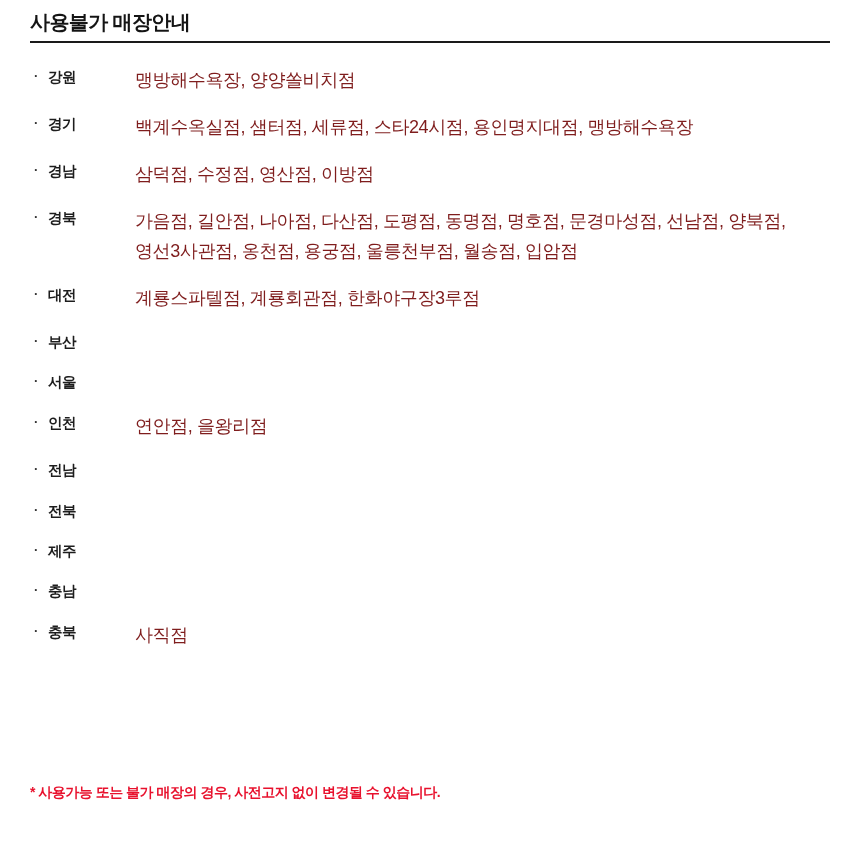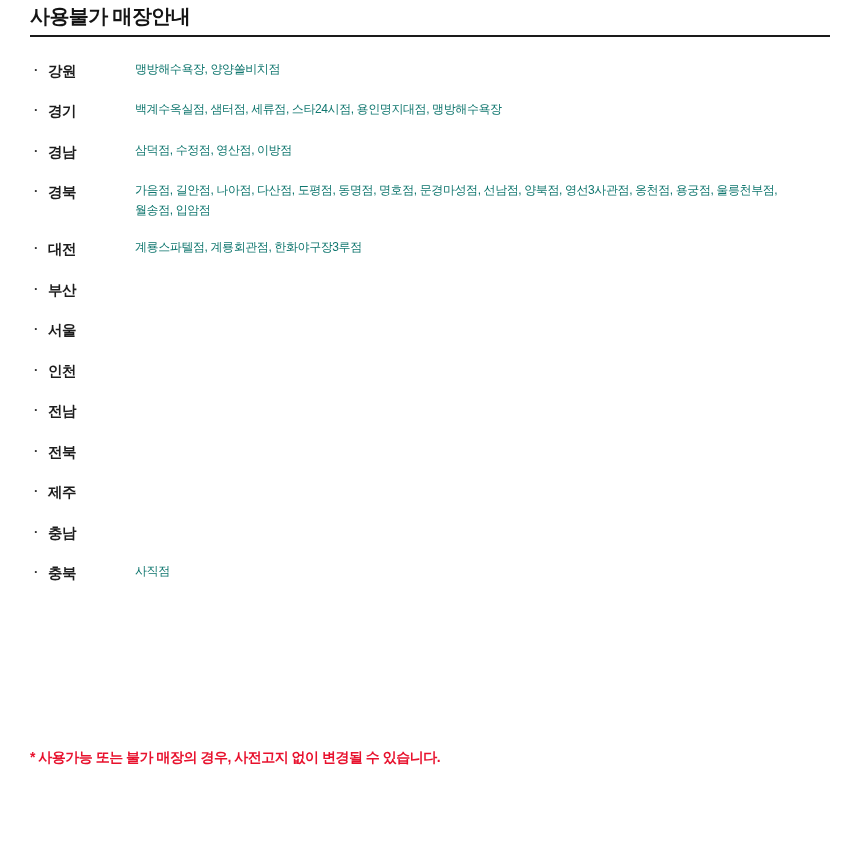--- a/index.html
+++ b/index.html
@@ -15,21 +15,21 @@
     overflow: hidden;
   }
   .page {
     position: relative;
     width: 860px;
     height: 860px;
     box-sizing: border-box;
     padding: 0 30px;
   }
   .title-block {
-    padding-top: 4px;
+    padding-top: 10px;
     border-bottom: 2px solid #1a1a1a;
     padding-bottom: 7px;
   }
   .page-title {
     font-size: 20px;
     font-weight: bold;
     letter-spacing: -0.6px;
     color: #141414;
     line-height: 1.2;
   }
@@ -56,30 +56,30 @@
   .bullet {
     display: inline-block;
     width: 14px;
     flex: 0 0 14px;
     color: #333333;
     font-size: 13px;
     line-height: 1.6;
   }
   .region-stores {
     flex: 1 1 auto;
-    font-size: 12px;
-    color: #0f766e;
+    font-size: 18px;
+    color: #7f1d1d;
     letter-spacing: -0.4px;
     line-height: 1.62;
     padding-right: 40px;
   }
   .footnote {
     position: absolute;
     left: 30px;
-    top: 749px;
+    top: 784px;
     font-size: 14px;
     font-weight: bold;
     color: #e8112d;
     letter-spacing: -0.5px;
   }
 </style>
 </head>
 <body>
 
 <div class="page">
@@ -142,20 +142,21 @@
         <span class="bullet">·</span>
         <span>서울</span>
       </div>
     </div>
 
     <div class="region-row">
       <div class="region-label">
         <span class="bullet">·</span>
         <span>인천</span>
       </div>
+      <div class="region-stores">연안점, 을왕리점</div>
     </div>
 
     <div class="region-row">
       <div class="region-label">
         <span class="bullet">·</span>
         <span>전남</span>
       </div>
     </div>
 
     <div class="region-row">

